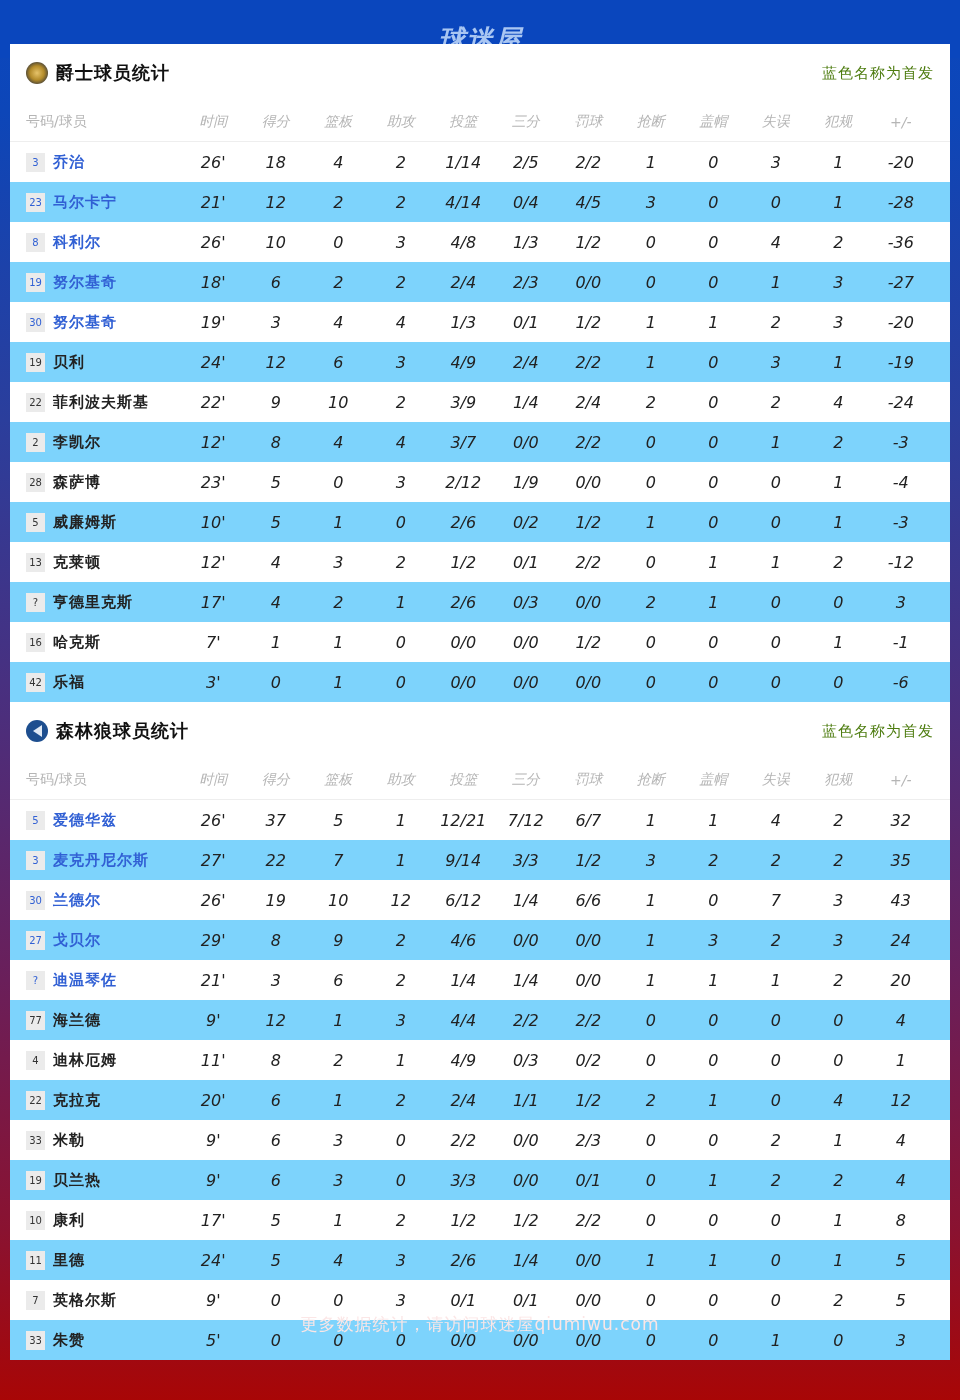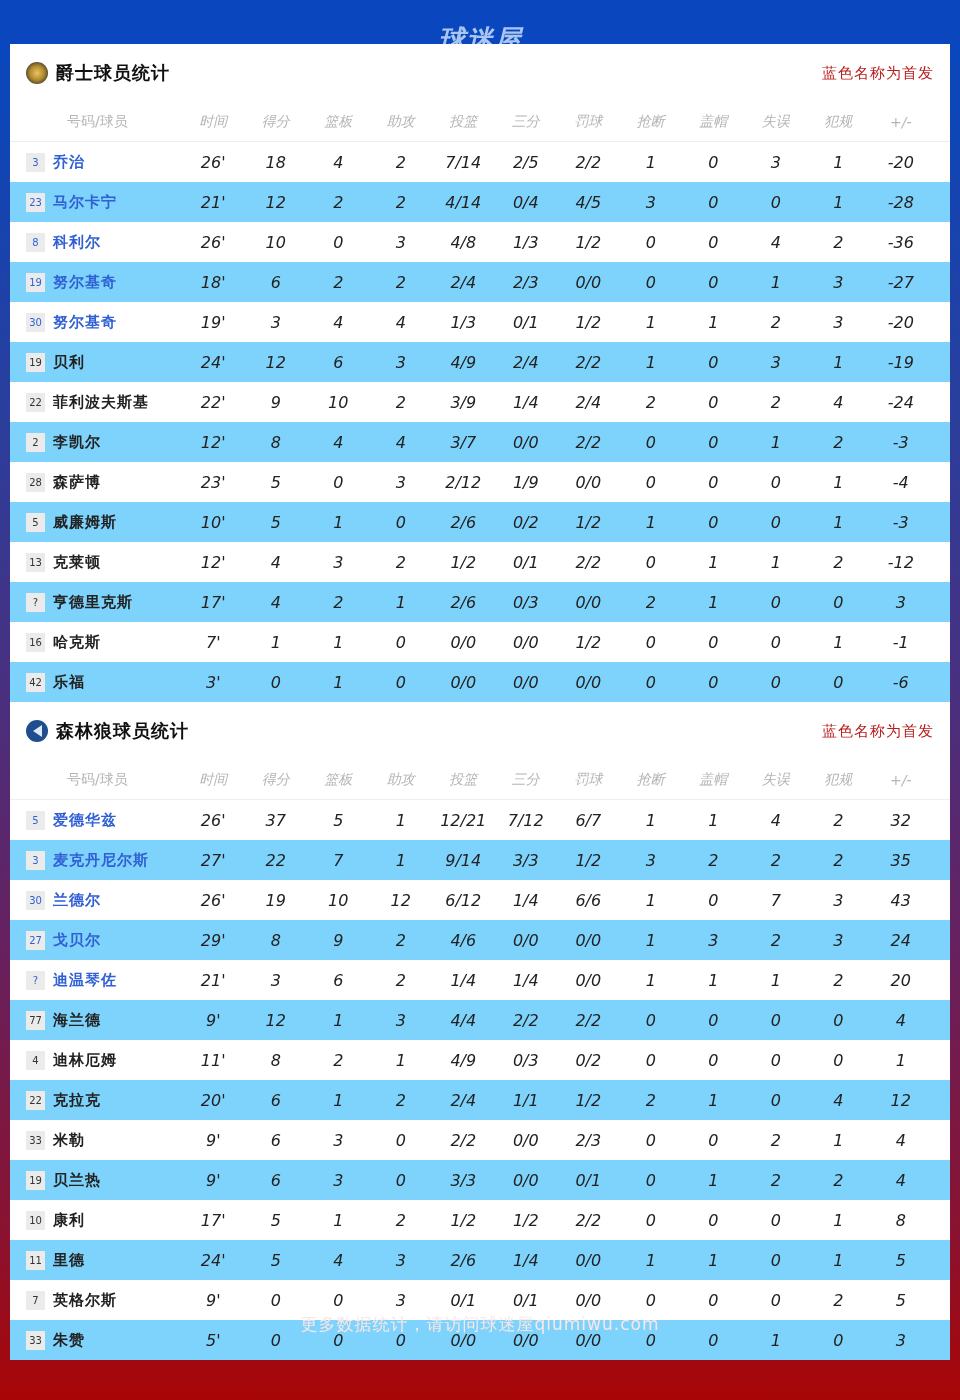--- a/index.html
+++ b/index.html
@@ -39,37 +39,37 @@
   }
   .logo-jazz { background: radial-gradient(circle at 50% 50%, #e6c36a 0%, #b38b2a 45%, #3a3a3a 80%); }
   .logo-wolves { background: #1d4e8f; }
   .logo-wolves::after {
     content: ""; position: absolute; left: 7px; top: 5px;
     width: 0; height: 0;
     border-top: 6px solid transparent; border-bottom: 6px solid transparent;
     border-right: 9px solid #dfe9f5;
   }
   .team-name { font-size: 18px; color: #111; font-weight: bold; letter-spacing: 1px; }
-  .starter-note { font-size: 15px; color: #b91c1c; letter-spacing: 1px; }
+  .starter-note { font-size: 15px; color: #4d7c0f; letter-spacing: 1px; }
 
   .table { width: 940px; }
   .row {
     display: grid;
     grid-template-columns: 172px repeat(12, 62.5px);
     height: 40px; align-items: center;
   }
   .row.header { height: 40px; border-bottom: 1px solid #eeeeee; }
   .row.header .cell { color: #b5b5b5; font-size: 14px; font-style: italic; }
   .row.alt { background: #7dd3fc; }
   .cell {
     text-align: center; font-size: 16px; color: #222;
     font-style: italic; white-space: nowrap;
   }
   .cell.player { text-align: left; padding-left: 16px; display: flex; align-items: center; }
-  .row.header .cell.player { font-style: normal; margin-left: 41px; }
+  .row.header .cell.player { font-style: normal; }
   .num-badge {
     width: 19px; height: 19px; background: #ebebeb;
     font-size: 10px; color: #333; display: inline-flex;
     align-items: center; justify-content: center; margin-right: 8px;
     font-style: normal;
   }
   .starter .num-badge { color: #3160d4; }
   .pname { font-size: 15px; color: #222; font-style: normal; font-weight: bold; letter-spacing: 1px; }
   .starter .pname { color: #3160d4; }
 
@@ -114,21 +114,21 @@
           </div>
           <div class="row starter">
             <div class="cell player">
               <span class="num-badge">3</span>
               <span class="pname">乔治</span>
             </div>
             <div class="cell">26'</div>
             <div class="cell">18</div>
             <div class="cell">4</div>
             <div class="cell">2</div>
-            <div class="cell">7/14</div>
+            <div class="cell">1/14</div>
             <div class="cell">2/5</div>
             <div class="cell">2/2</div>
             <div class="cell">1</div>
             <div class="cell">0</div>
             <div class="cell">3</div>
             <div class="cell">1</div>
             <div class="cell">-20</div>
           </div>
           <div class="row alt starter">
             <div class="cell player">

